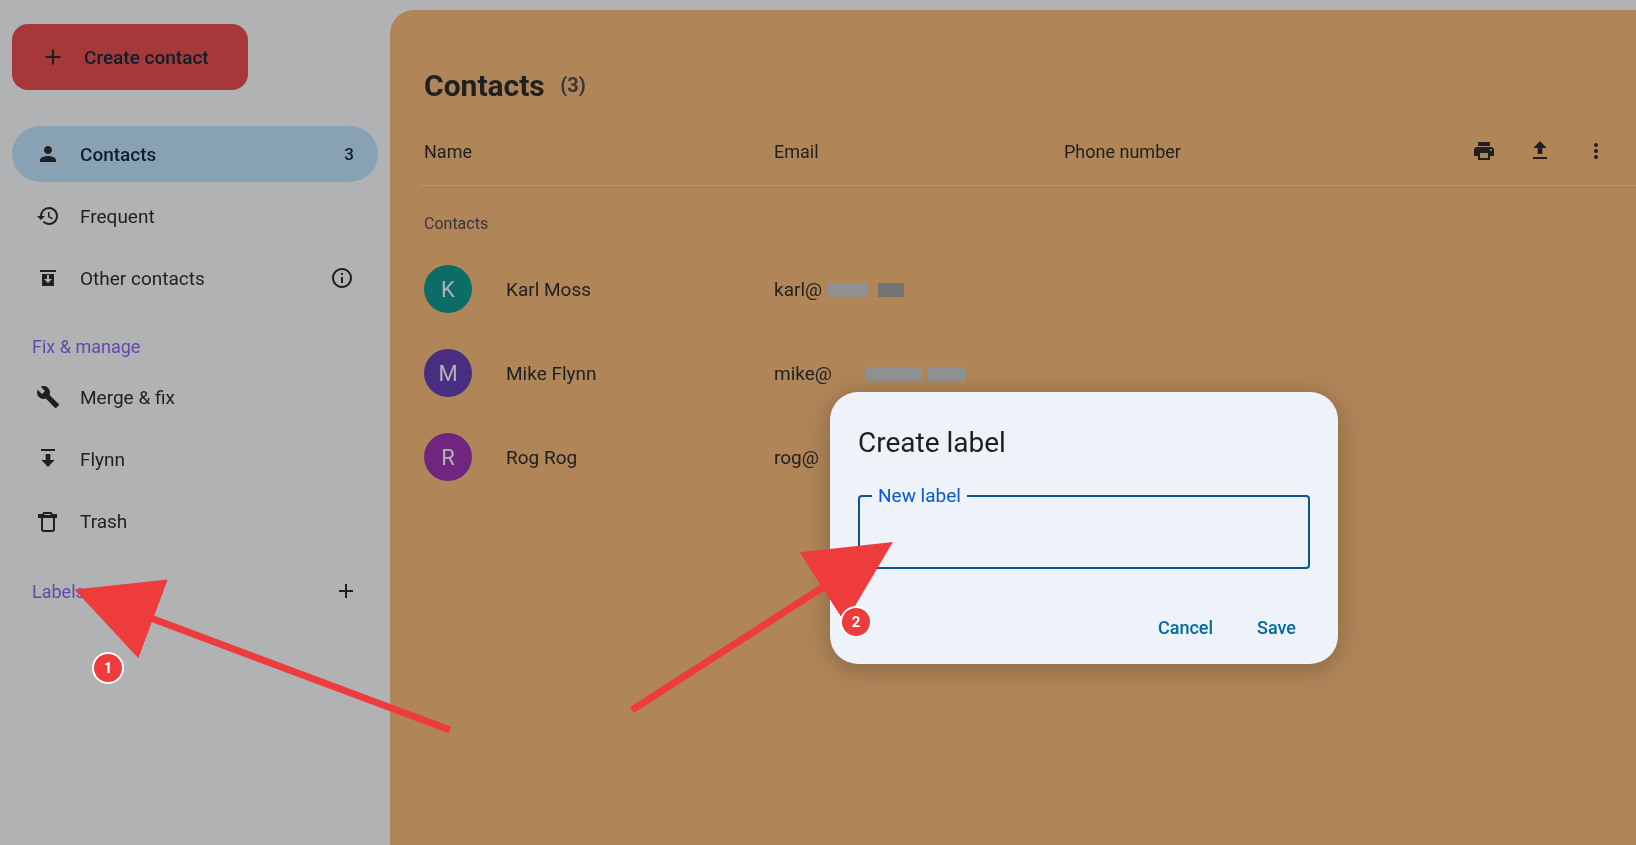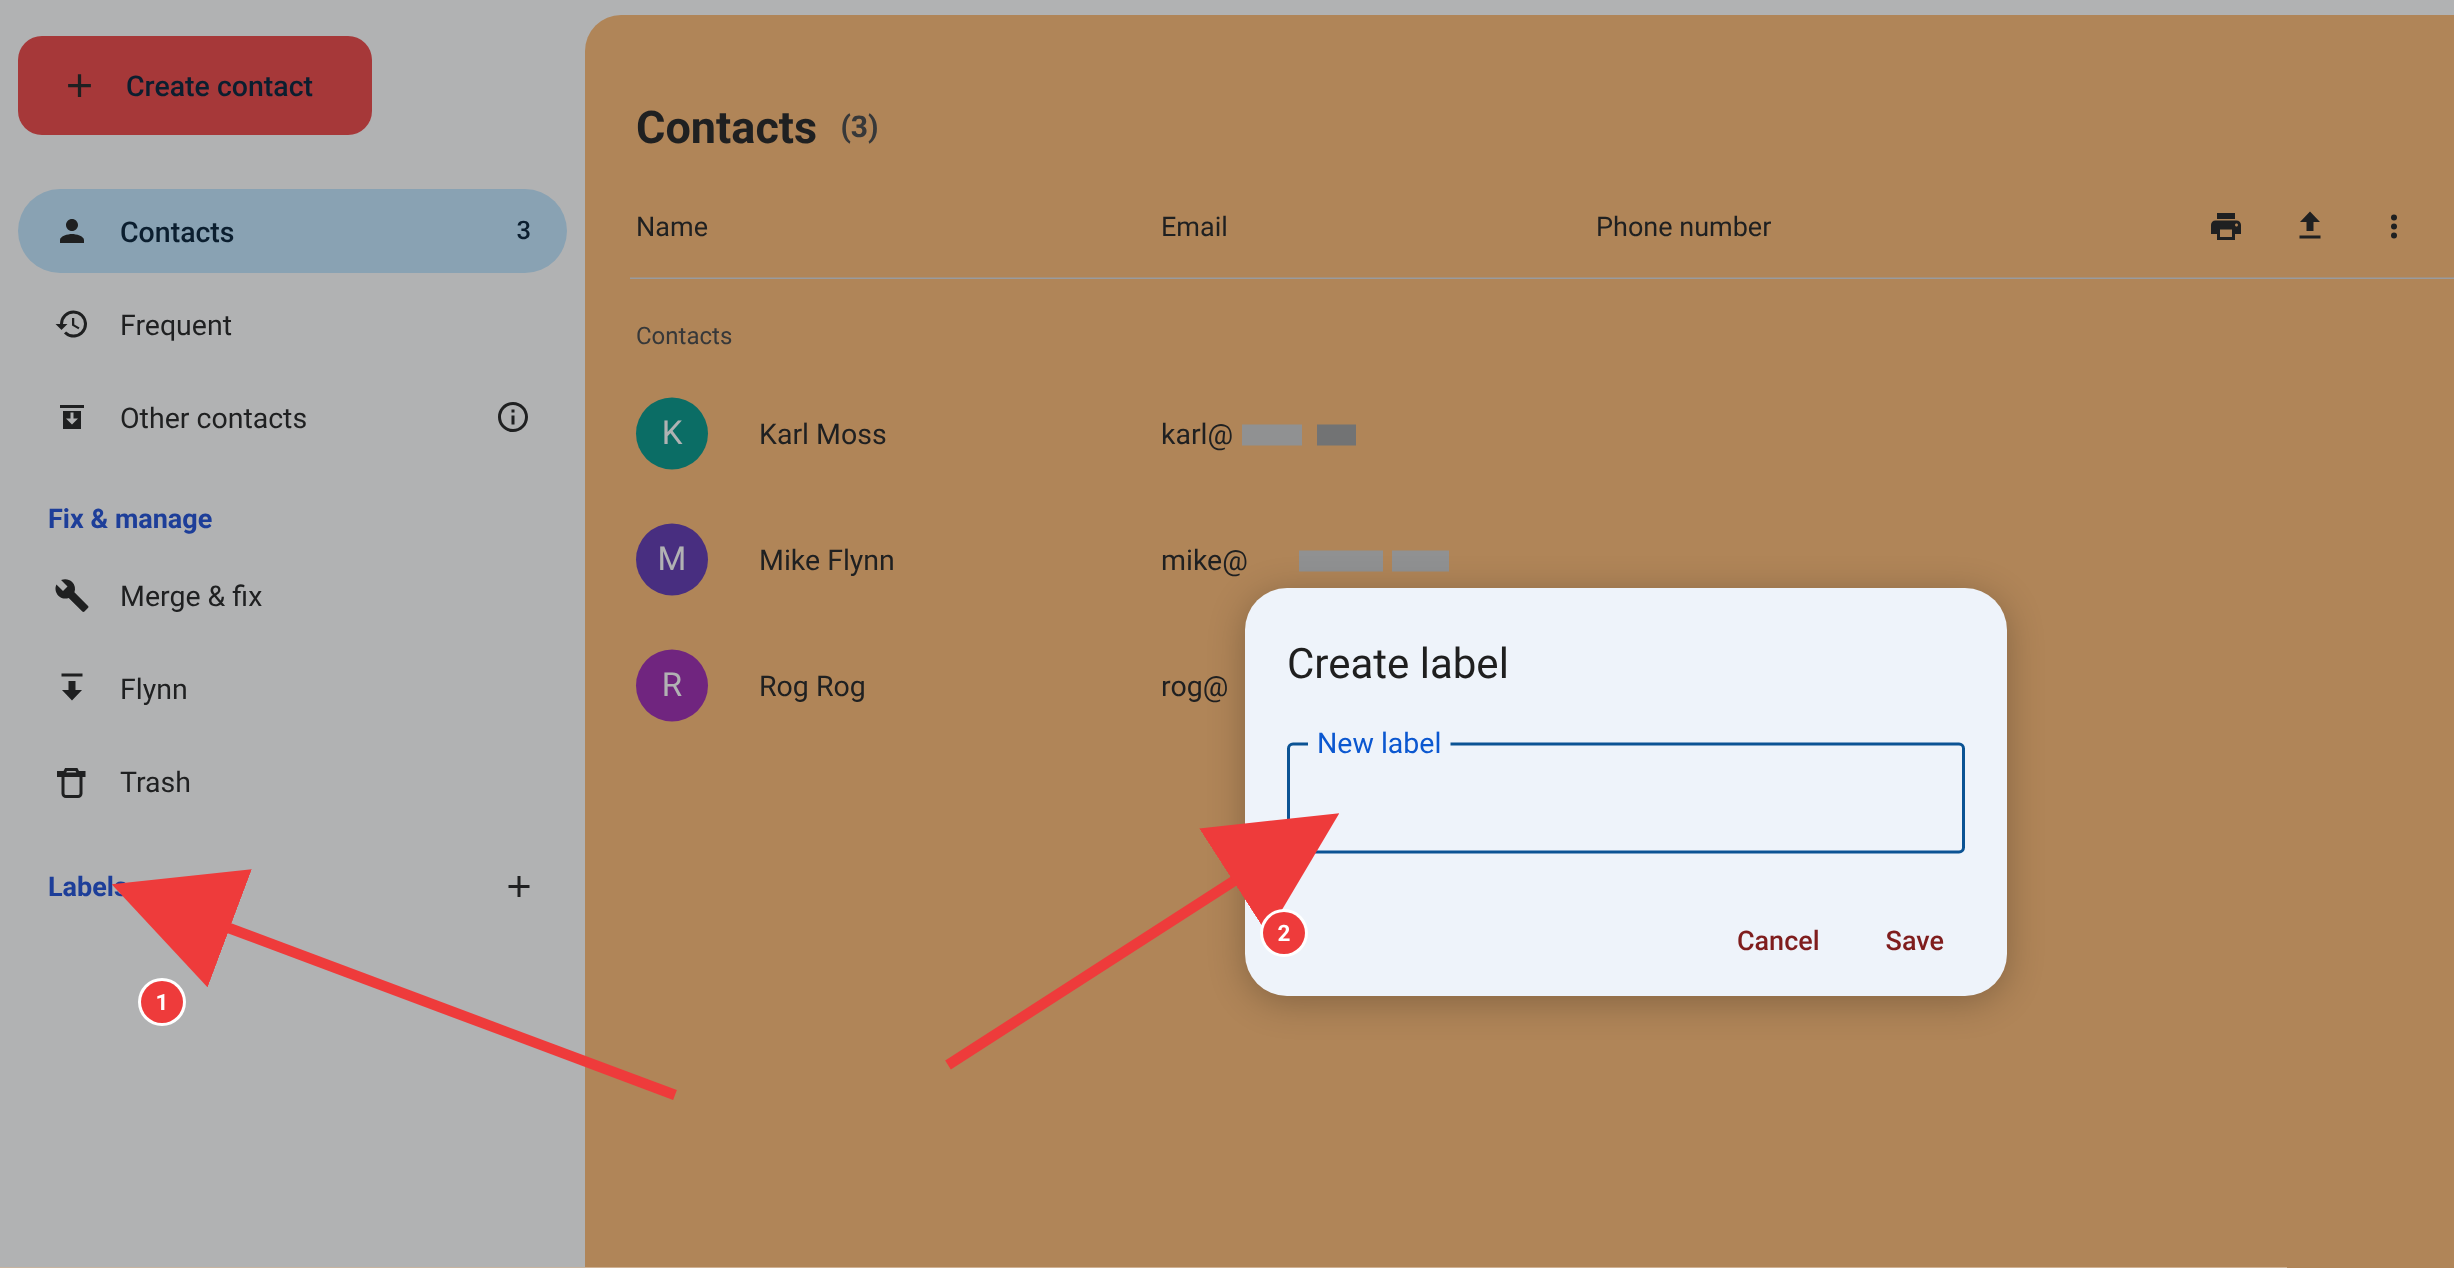--- a/index.html
+++ b/index.html
@@ -19,21 +19,21 @@
   .nav-item {
     display: flex; align-items: center; gap: 20px;
     padding: 16px 24px; border-radius: 30px;
     font-size: 19px; color: #1f1f1f; cursor: pointer;
     position: relative; margin-bottom: 6px;
   }
   .nav-item.active { background: #c2e7ff; font-weight: 500; color:#001d35; }
   .nav-item .count { margin-left: auto; font-size: 17px; }
   .nav-item .info-icon { margin-left: auto; }
   .section-header {
-    font-size: 18px; font-weight: 700; color: #1d4ed8;
+    font-size: 18px; font-weight: 400; color: #8b5cf6;
     padding: 24px 20px 12px 20px;
     display:flex; align-items:center;
   }
   .section-header .plus-right { margin-left:auto; }
 
   
   .main { flex: 1; padding: 30px 0 0 30px; border-radius: 24px 0 0 0; background: #fdba74; margin-top: 10px;}
   .page-title { font-size: 30px; color: #1f1f1f; padding: 28px 0 36px 4px; }
   .page-title .tcount { font-size: 20px; color: #444; margin-left: 8px; vertical-align: 4px;}
   .list-header {
@@ -78,21 +78,21 @@
     position: absolute; top: -11px; left: 14px;
     background: #eef3fa; padding: 0 6px;
     font-size: 19px; color: #0b57d0;
   }
   .text-field {
     width: 100%; height: 74px; border: 2px solid #0b5394;
     border-radius: 4px; background: transparent;
     font-size: 18px; padding: 0 16px; outline: none;
   }
   .dialog-actions { display:flex; justify-content:flex-end; gap: 44px; padding-right: 14px;}
-  .dialog-btn { color:#7f1d1d; font-size:18px; font-weight:500; cursor:pointer; background:none; border:none; }
+  .dialog-btn { color:#0369a1; font-size:18px; font-weight:500; cursor:pointer; background:none; border:none; }
 
   
   .badge {
     position:absolute; width:28px; height:28px; border-radius:50%;
     background:#ee3b3b; color:#fff; font-size:15px; font-weight:700;
     display:flex; align-items:center; justify-content:center;
     box-shadow:0 0 0 2px #fff;
   }
   .arrow { position:absolute; overflow:visible; pointer-events:none; }
 

